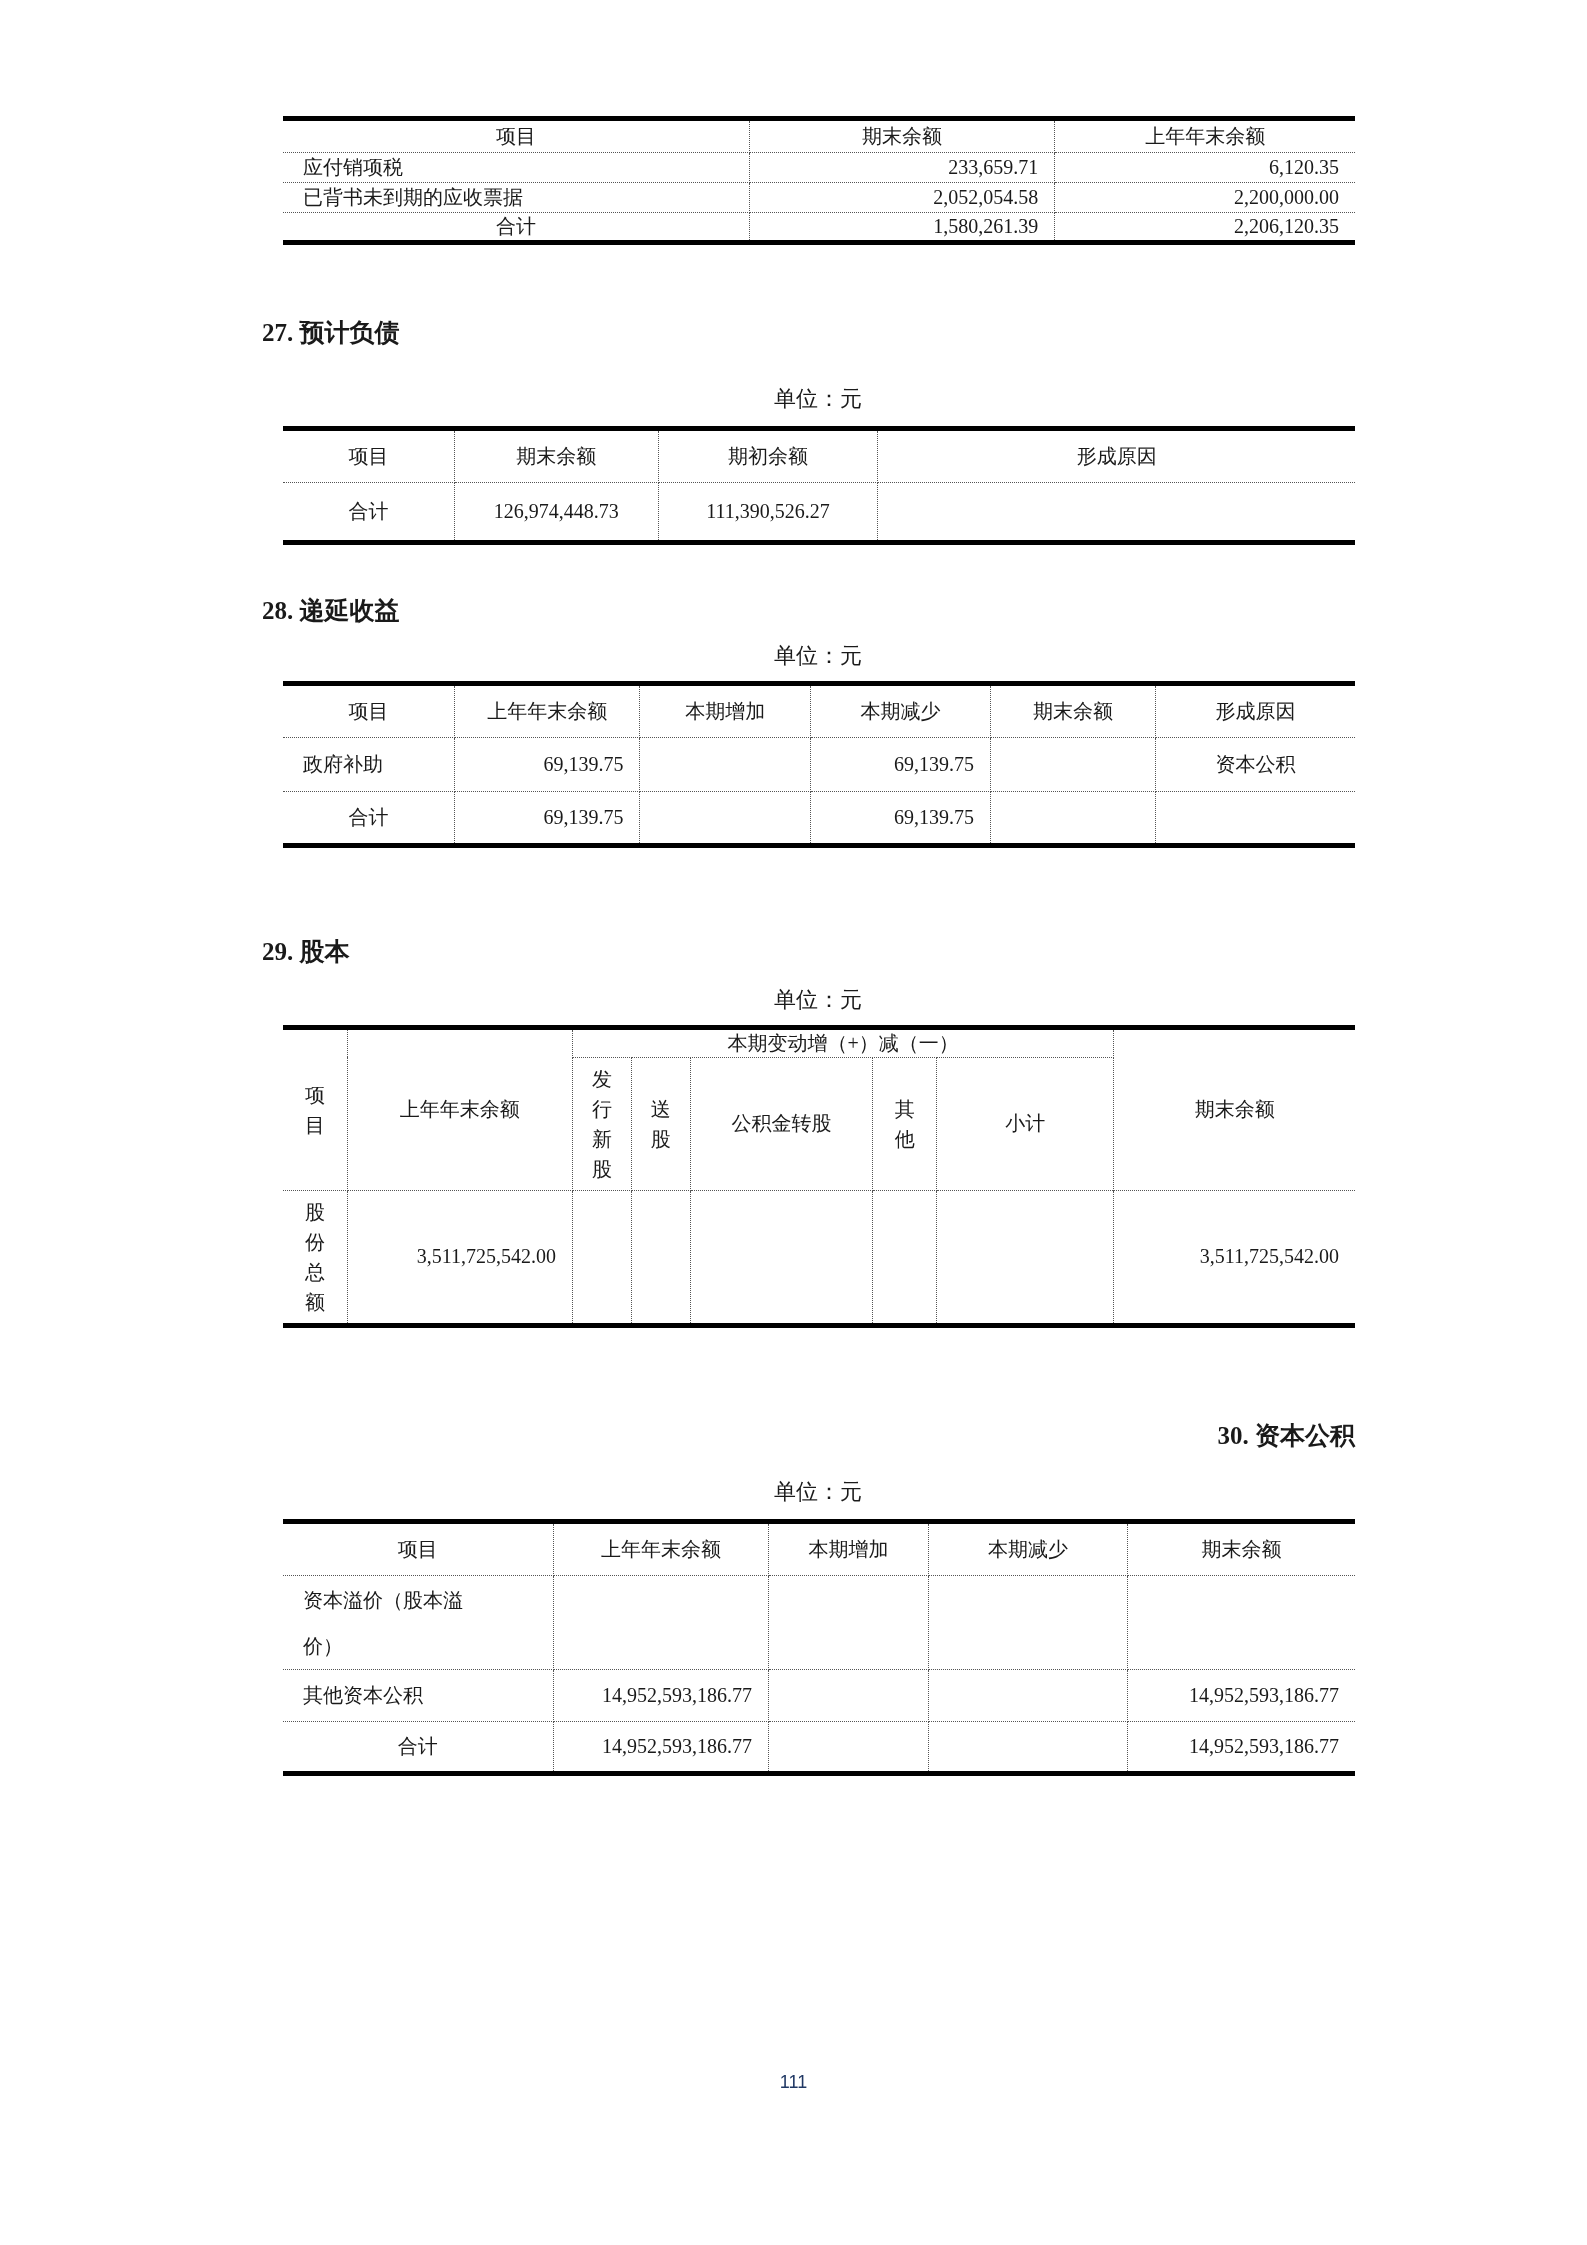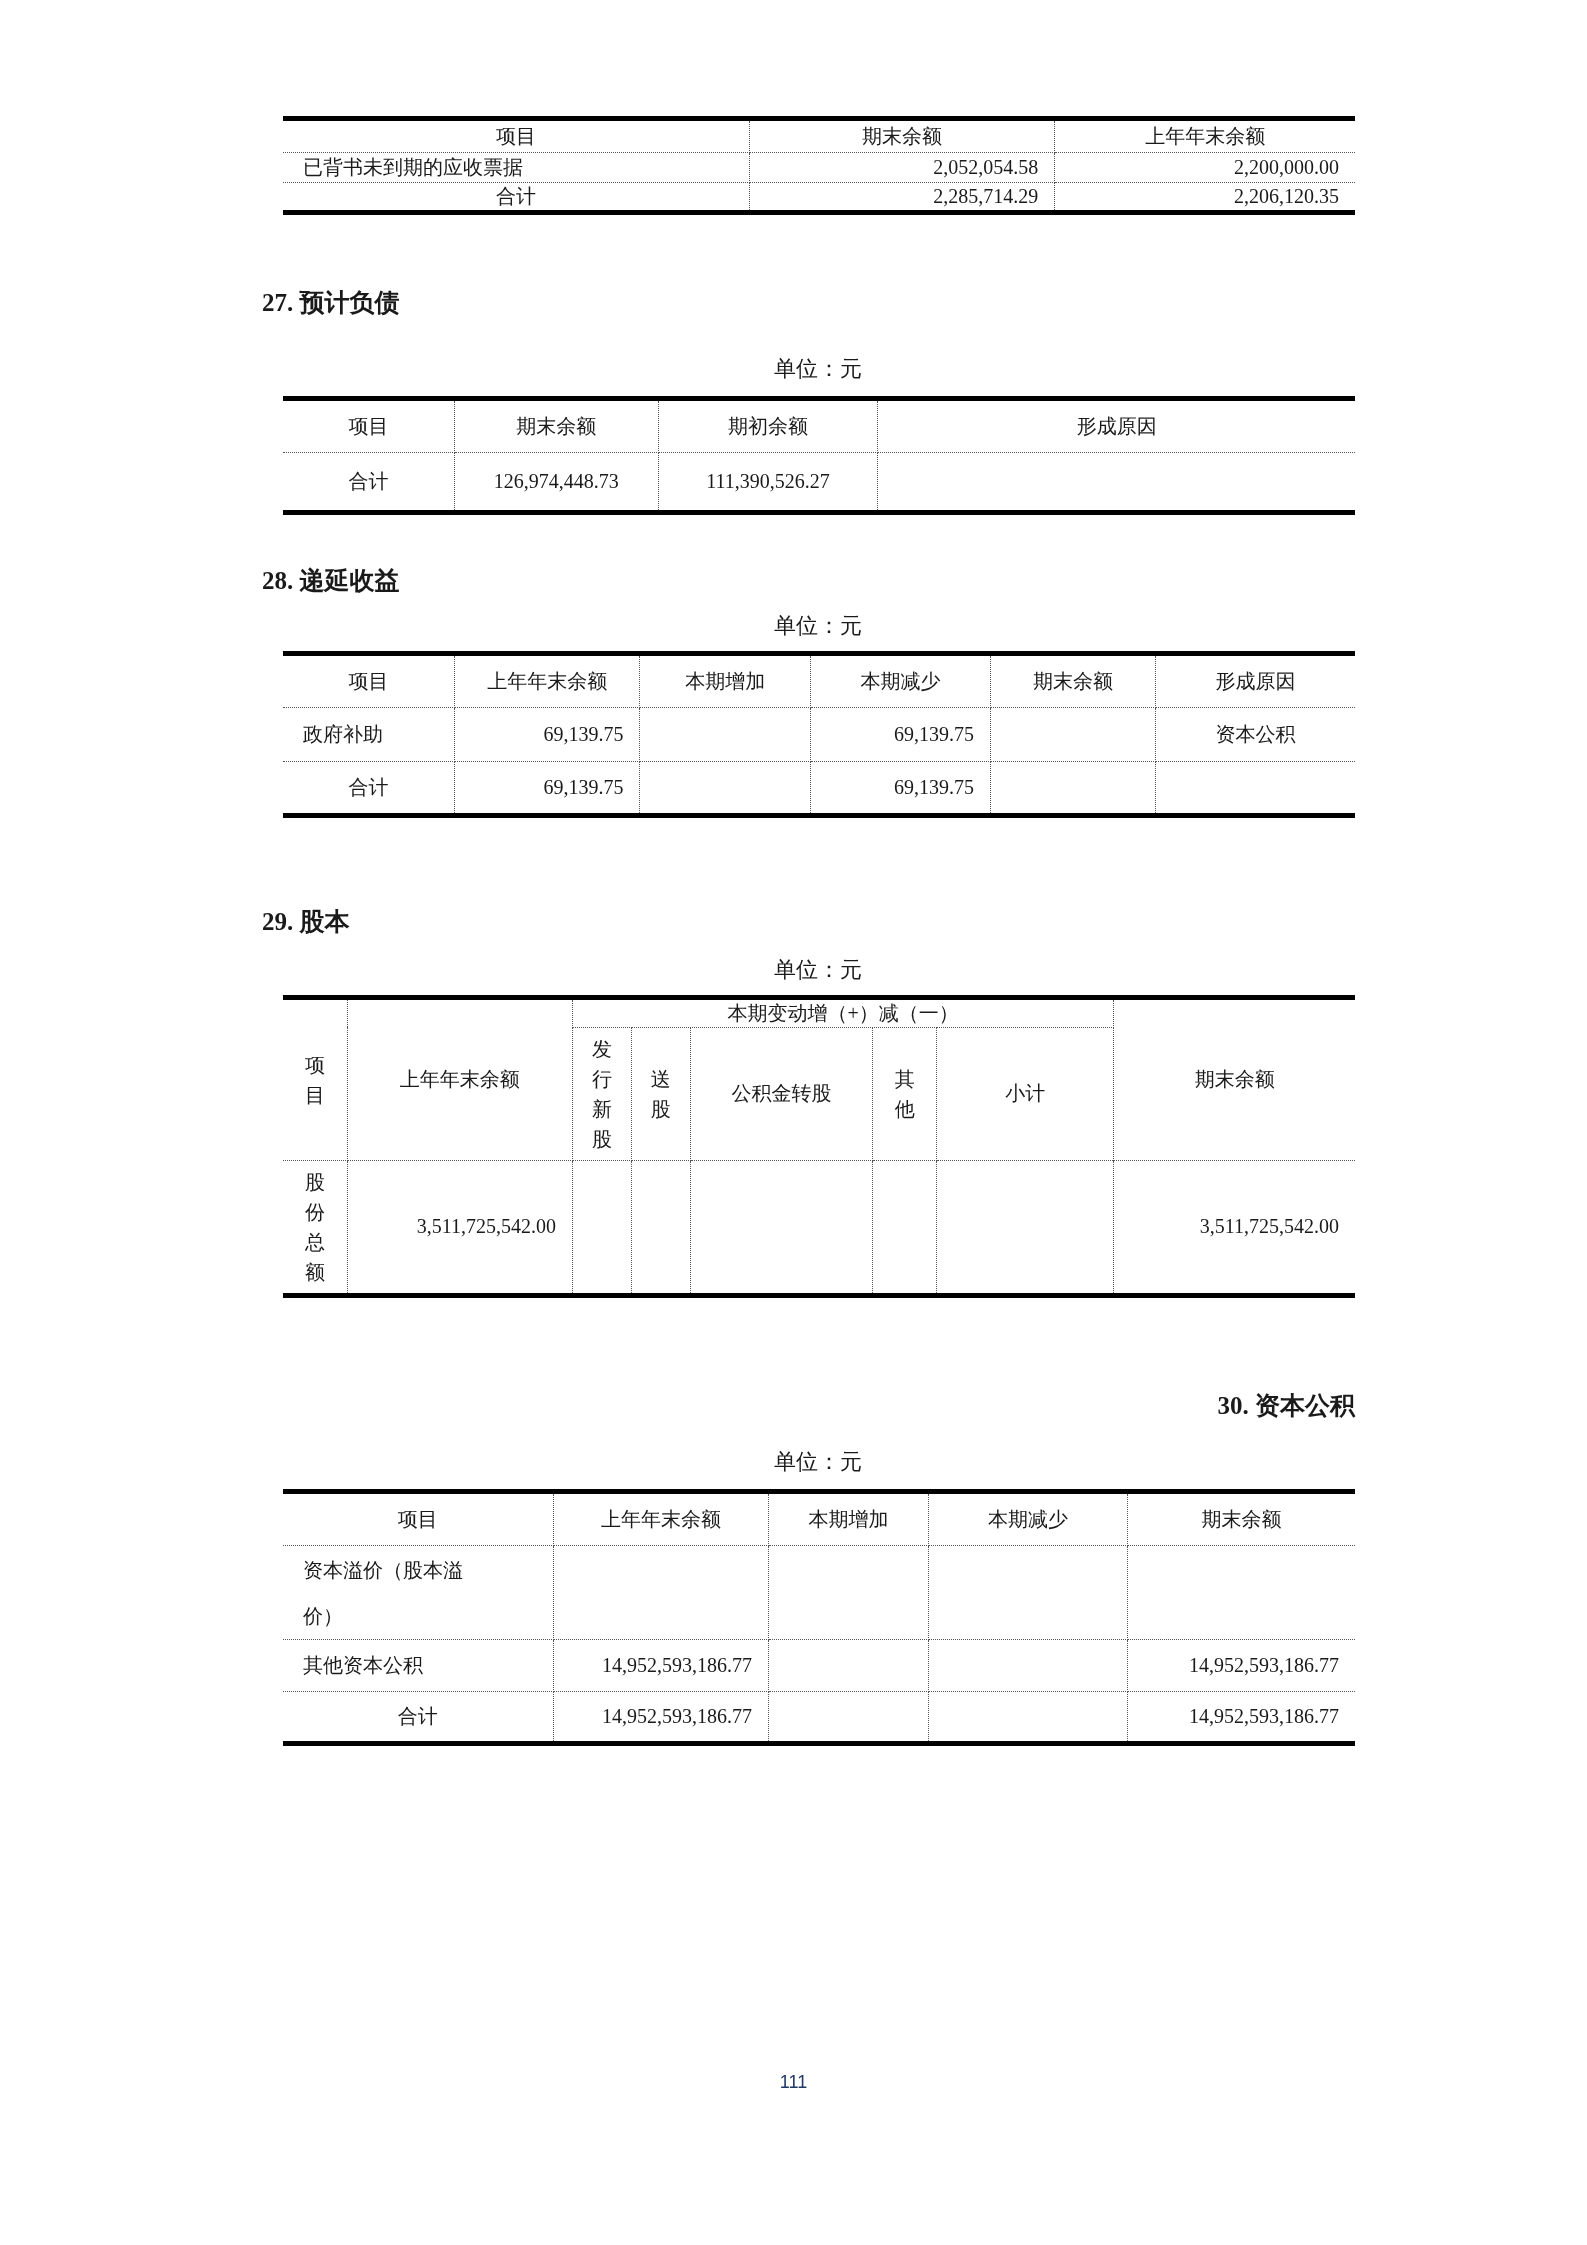--- a/index.html
+++ b/index.html
@@ -113,27 +113,32 @@
       </colgroup>
     <thead>
       <tr>
         <th>项目</th>
         <th>期末余额</th>
         <th>上年年末余额</th>
       </tr>
     </thead>
     <tbody>
       <tr>
+        <td class="al">应付销项税</td>
+        <td class="ar">233,659.71</td>
+        <td class="ar">6,120.35</td>
+      </tr>
+      <tr>
         <td class="al">已背书未到期的应收票据</td>
         <td class="ar">2,052,054.58</td>
         <td class="ar">2,200,000.00</td>
       </tr>
       <tr>
         <td>合计</td>
-        <td class="ar">2,285,714.29</td>
+        <td class="ar">1,580,261.39</td>
         <td class="ar">2,206,120.35</td>
       </tr>
     </tbody>
   </table>
 
   <h3 class="section-title" id="title-27">27. 预计负债</h3>
   <div class="unit-row" id="unit-27">单位：元</div>
   <table id="table-27">
     <colgroup>
         <col style="width:16%">

